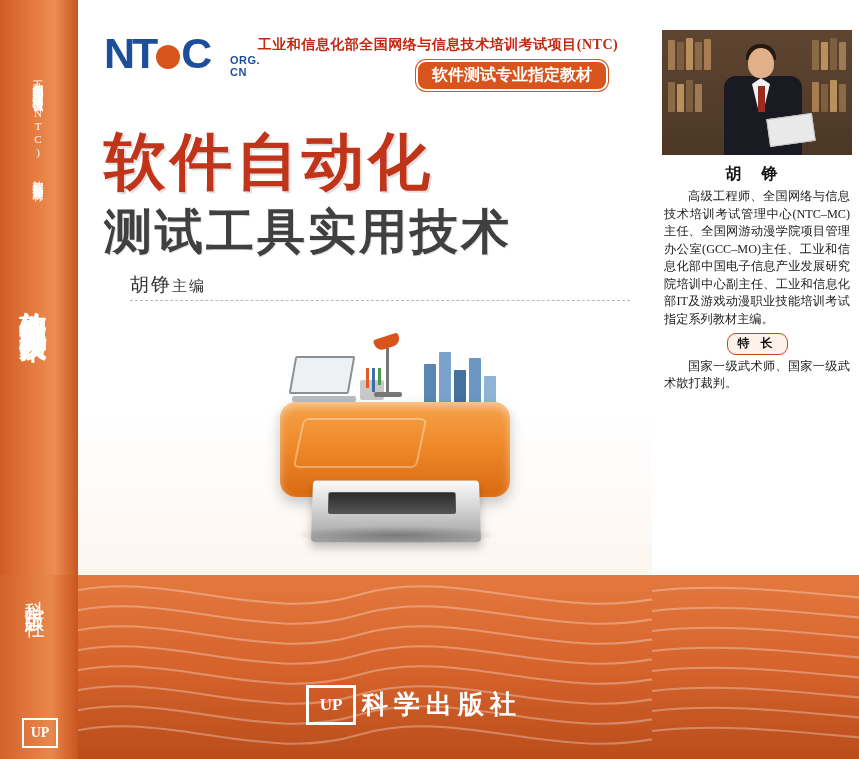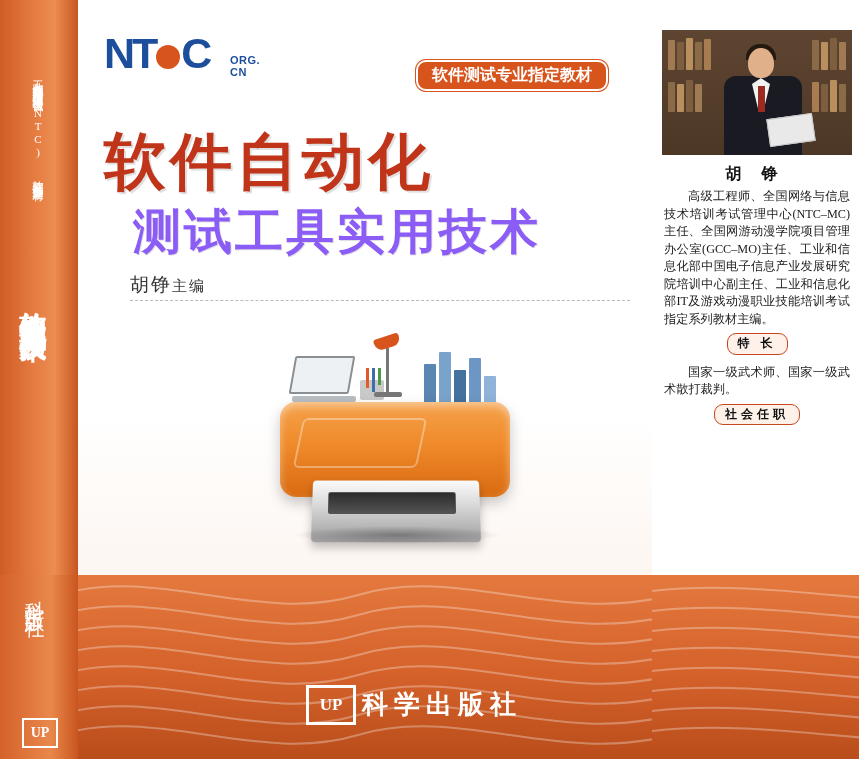--- a/index.html
+++ b/index.html
@@ -94,24 +94,23 @@
     font-family:"Liberation Serif", serif;
   }
   .title1{
     position:absolute;left:26px;top:120px;width:540px;
     font-size:62px;font-weight:bold;color:#c0341a;letter-spacing:4px;
     font-family:"Liberation Serif", serif;
     text-shadow:2px 2px 0 rgba(0,0,0,0.12);
   }
   .title2{
     position:absolute;left:26px;top:200px;width:540px;
-    font-size:48px;font-weight:bold;color:#8b5cf6;letter-spacing:3px;
+    font-size:48px;font-weight:bold;color:#404040;letter-spacing:3px;
     font-family:"Liberation Serif", serif;
     text-shadow:1px 1px 0 rgba(0,0,0,0.12);
-    margin-left:29px;
   }
   .author{
     position:absolute;left:52px;top:272px;
     font-size:19px;color:#333333;letter-spacing:2px;
     font-family:"Liberation Serif", serif;
   }
   .author .role{font-size:15px;}
   .author-rule{
     position:absolute;left:52px;top:300px;width:500px;height:0;
     border-top:1px dashed #b9b9b9;
@@ -245,21 +244,21 @@
     text-indent:24px;
   }
   .sect{
     margin:5px 0 2px 0;text-align:center;text-indent:0;
   }
   .sect span{
     display:inline-block;border:1px solid #c7481f;color:#111;
     font-size:12px;font-weight:bold;letter-spacing:4px;
     padding:1px 10px;border-radius:9px;background:#fdf1ea;
   }
-  .para{margin-top:9px;text-indent:24px;font-family:Liberation Serif, serif;}
+  .para{margin-top:3px;text-indent:24px;font-family:Liberation Serif, serif;}
   .back-bottom{
     position:absolute;left:0;top:575px;width:207px;height:184px;
     background:linear-gradient(180deg,#e4793e 0%,#d4612a 55%,#b94d1b 100%);
     overflow:hidden;
   }
 </style>
 </head>
 <body>
 
 <div id="page">
@@ -274,20 +273,21 @@
   </div>
 
   <div class="front">
     <div class="front-top"></div>
 
     <div class="ntc-logo">
       <div class="ntc-text"><span>NT</span><span class="ntc-o"></span><span>C</span></div>
       <div class="ntc-sub">ORG. CN</div>
     </div>
 
+    <div class="hdr-line">工业和信息化部全国网络与信息技术培训考试项目(NTC)</div>
     <div class="hdr-badge">软件测试专业指定教材</div>
 
     <div class="title1">软件自动化</div>
     <div class="title2">测试工具实用技术</div>
 
     <div class="author"><span>胡铮</span><span class="role">主编</span></div>
     <div class="author-rule"></div>
 
     <div class="usb-wrap">
       <div class="desk-item laptop">
@@ -367,21 +367,20 @@
       <div class="person-head"></div>
       <div class="person-book"></div>
     </div>
 
     <div class="name">胡 铮</div>
 
     <div class="bio">
       <div>高级工程师、全国网络与信息技术培训考试管理中心(NTC–MC)主任、全国网游动漫学院项目管理办公室(GCC–MO)主任、工业和信息化部中国电子信息产业发展研究院培训中心副主任、工业和信息化部IT及游戏动漫职业技能培训考试指定系列教材主编。</div>
       <div class="sect"><span>特 长</span></div>
       <div class="para">国家一级武术师、国家一级武术散打裁判。</div>
-      <div class="sect"><span>社会任职</span></div>
     </div>
 
     <div class="back-bottom">
       <svg class="wave" viewBox="0 0 207 184" preserveAspectRatio="none">
         <g fill="none" stroke="#ffffff" stroke-width="2">
           <path d="M-10,20 C40,-5 90,45 140,20 C180,0 200,30 220,20"></path>
           <path d="M-10,40 C40,15 90,65 140,40 C180,20 200,50 220,40"></path>
           <path d="M-10,60 C40,35 90,85 140,60 C180,40 200,70 220,60"></path>
           <path d="M-10,80 C40,55 90,105 140,80 C180,60 200,90 220,80"></path>
           <path d="M-10,100 C40,75 90,125 140,100 C180,80 200,110 220,100"></path>

